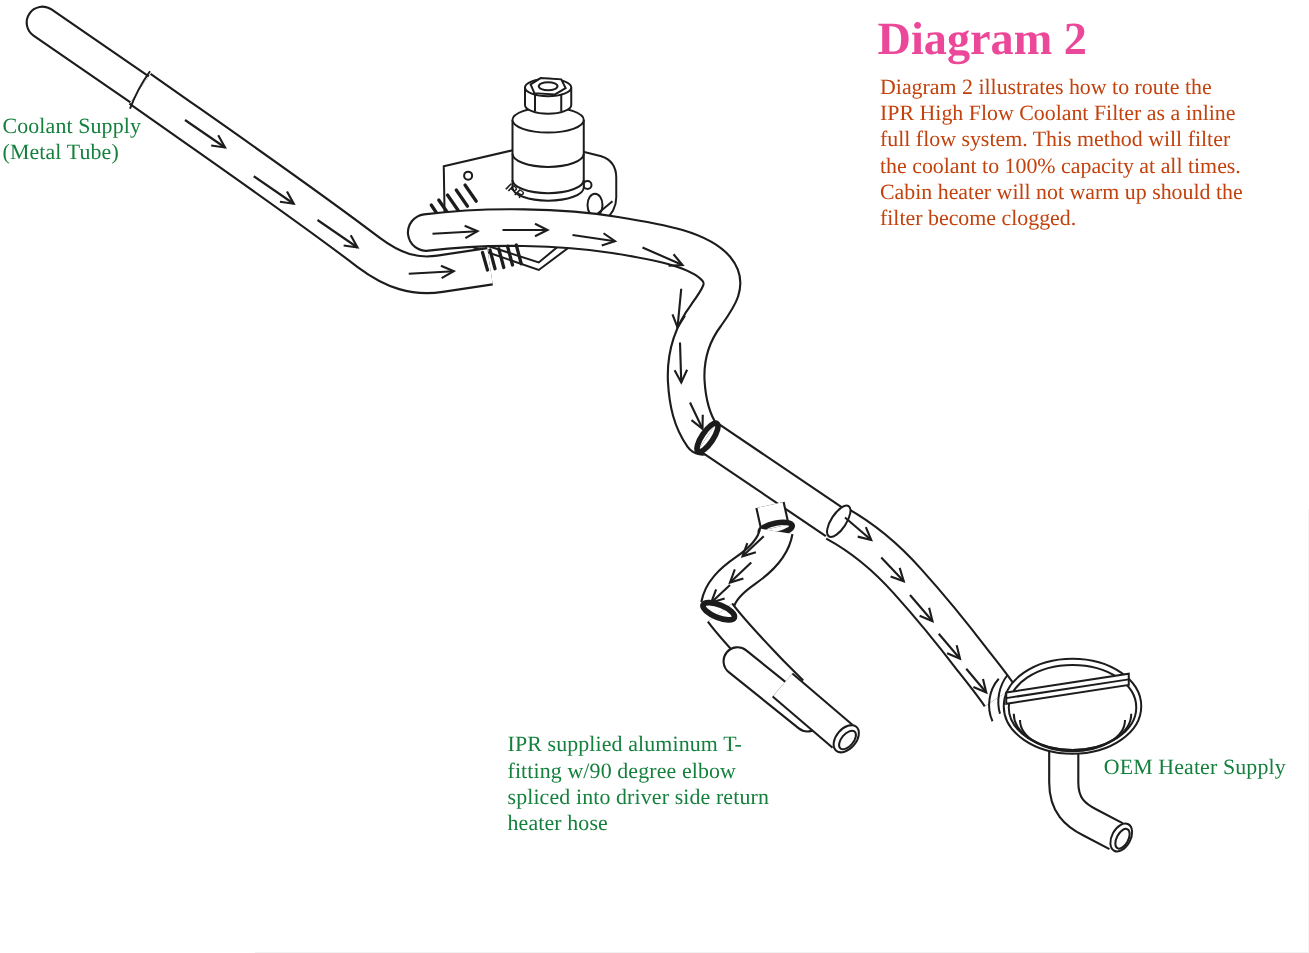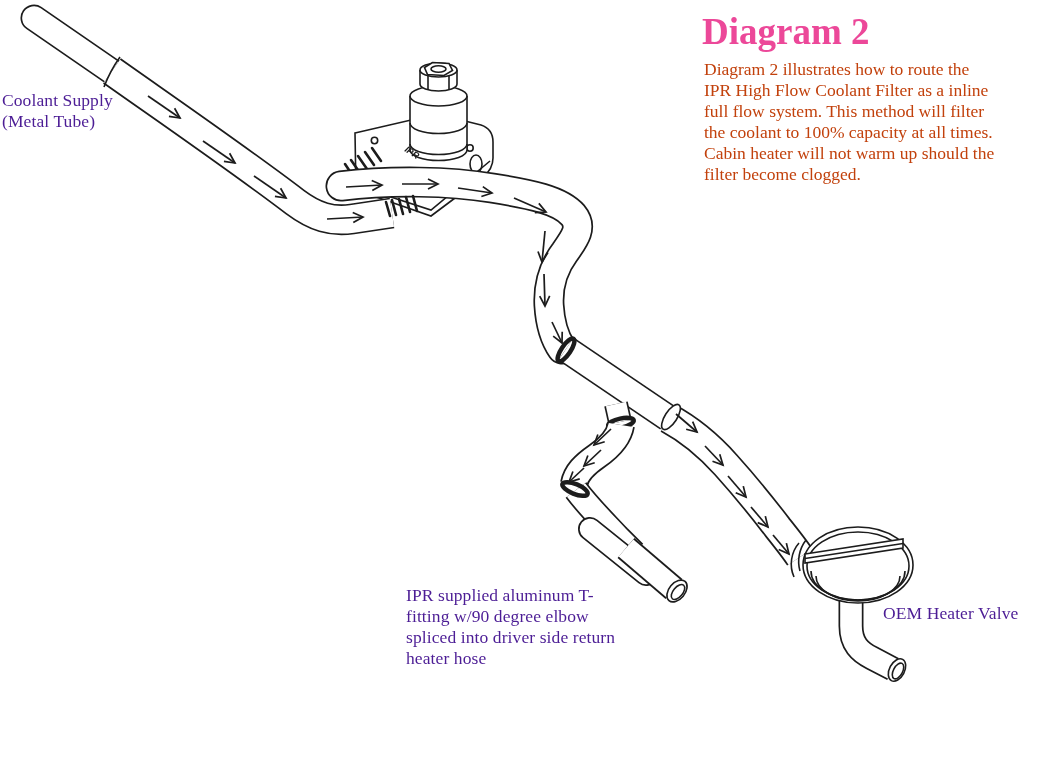--- a/index.html
+++ b/index.html
@@ -4,21 +4,21 @@
 <style>
   html,body { margin:0; padding:0; background:#e8e8e8; }
   #page {
     position:relative; width:1047px; height:762px; background:#ffffff;
     font-family:"Liberation Serif","DejaVu Serif",serif; color:#111;
     overflow:hidden;
   }
   #art { position:absolute; left:0; top:0; }
   .lbl {
     position:absolute; white-space:pre-line; font-size:17.5px; line-height:21px;
-    color:#4c1d95; letter-spacing:0.1px;
+    color:#15803d; letter-spacing:0.1px;
   }
   .title {
     position:absolute; font-size:37px; font-weight:bold; line-height:1.05;
     color:#ec4899;
   }
   .desc {
     position:absolute; white-space:pre-line; font-size:17.5px; line-height:21px;
     color:#c2410c;
   }
   .ho { fill:none; stroke:#1c1c1c; }
@@ -179,14 +179,14 @@
 
   <div class="lbl" style="left:2px; top:90px;">Coolant Supply
 (Metal Tube)</div>
 
 
   <div class="lbl" style="left:406px; top:585px;">IPR supplied aluminum T-
 fitting w/90 degree elbow
 spliced into driver side return
 heater hose</div>
 
-  <div class="lbl" style="left:883px; top:603px;">OEM Heater Valve</div>
+  <div class="lbl" style="left:883px; top:603px;">OEM Heater Supply</div>
 </div>
 
 </body></html>

